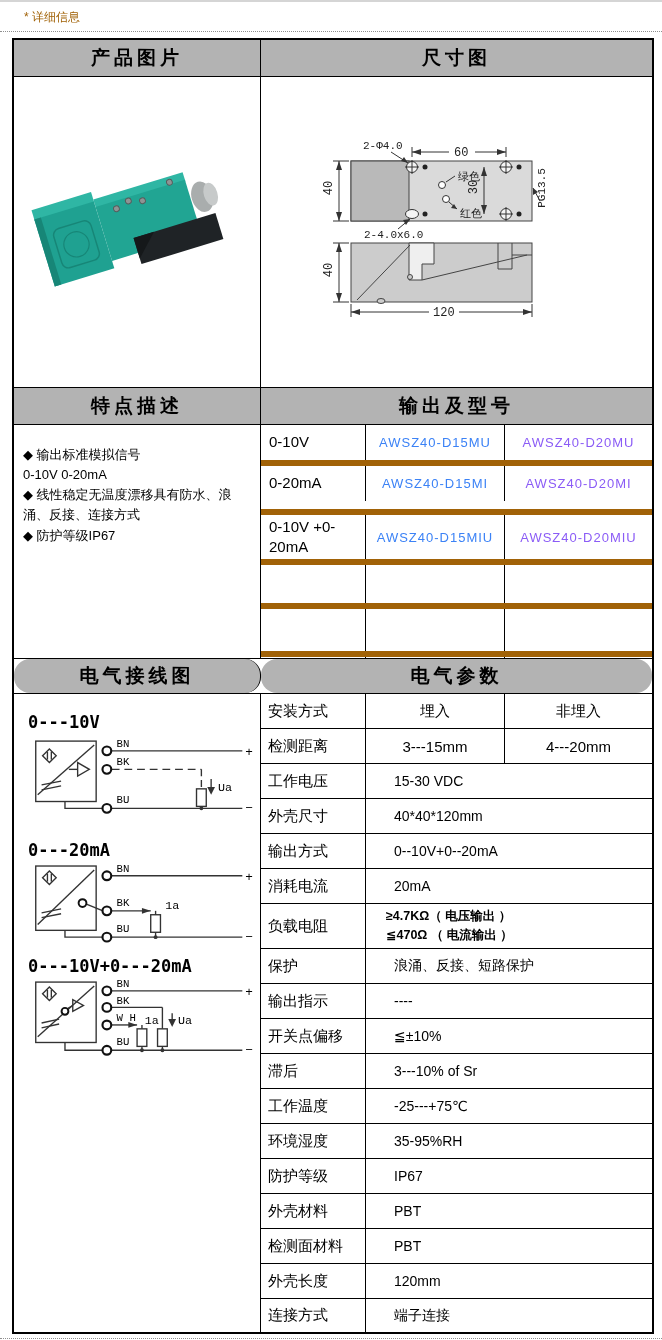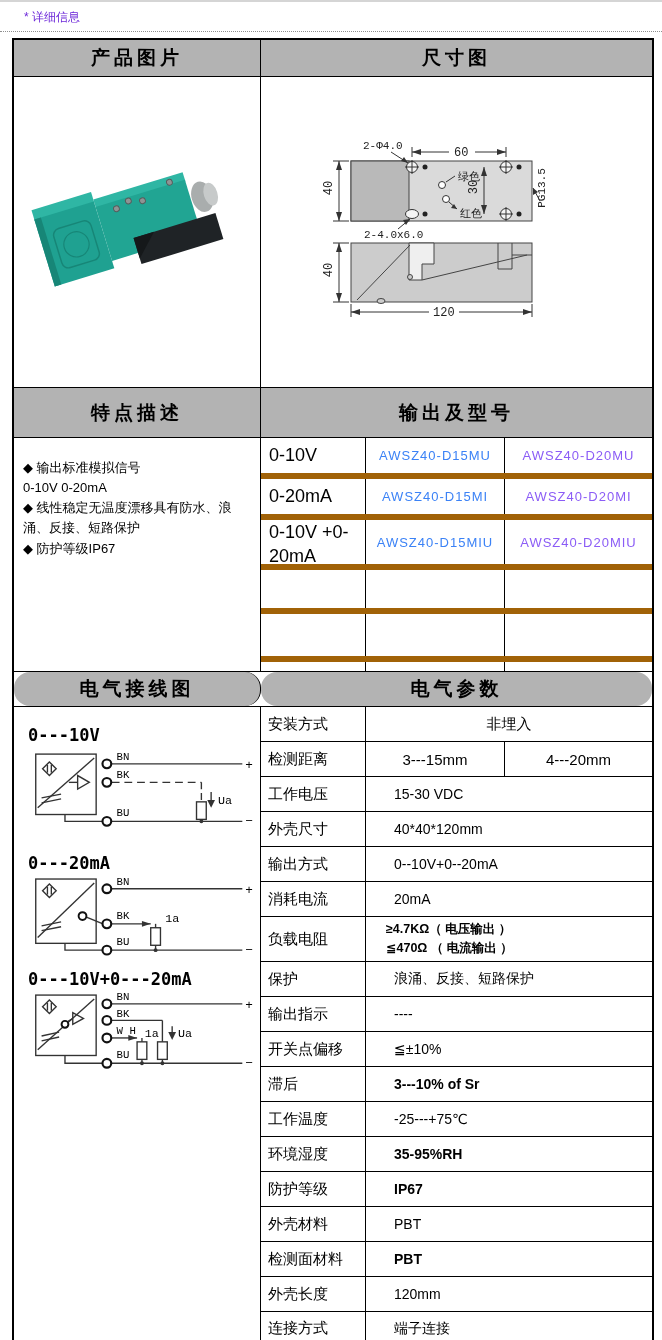--- a/index.html
+++ b/index.html
@@ -2,60 +2,60 @@
 <html><head>
 <meta charset="utf-8">
 <style>
   html,body{margin:0;padding:0;}
   body{
     width:662px;height:1340px;background:#fff;position:relative;
     font-family:"Liberation Sans","DejaVu Sans",sans-serif;color:#000;
     overflow:hidden;
   }
   .topbar{height:2px;background:#d5d5d5;}
-  .note{margin:7px 0 0 24px;font-size:12px;color:#6d28d9;}
+  .note{margin:7px 0 0 24px;font-size:12px;color:#a16207;}
   .dotted{border-top:1px dotted #8f8f8f;margin-top:5px;}
   .main{width:638px;margin:6px 0 0 12px;border:2px solid #000;background:#fff;}
   .trow{display:flex;border-top:1px solid #000;}
   .trow.first{border-top:none;}
   .lcell{width:247px;border-right:1px solid #000;box-sizing:border-box;position:relative;}
   .rcell{flex:1;position:relative;}
   .hdr{background:#b3b3b3;display:flex;align-items:center;justify-content:center;
        font-weight:bold;font-size:19px;letter-spacing:4px;}
-  .h1{height:36px;} .h2{height:49px;} .h3{height:34px;border-radius:16px;}
+  .h1{height:36px;} .h2{height:36px;} .h3{height:34px;border-radius:16px;}
   .b1{height:310px;} .b2{height:233px;} .b3{height:638px;}
 
   
   .features{padding:20px 9px 0 9px;font-size:13px;line-height:1.55;}
 
   
   .mrow{display:flex;border-top:6px solid #a16207;}
   .mrow.first{border-top:none;}
   .mc1{width:105px;border-right:1px solid #000;box-sizing:border-box;
-       display:flex;align-items:center;padding-left:8px;font-size:18px;flex-wrap:wrap;line-height:1.35;}
+       display:flex;align-items:center;padding-left:8px;font-size:15px;flex-wrap:wrap;line-height:1.35;}
   .mc2{width:139px;border-right:1px solid #000;box-sizing:border-box;
        display:flex;align-items:center;justify-content:center;font-size:13px;letter-spacing:1px;color:#3b82f6;}
   .mc3{flex:1;display:flex;align-items:center;justify-content:center;font-size:13px;letter-spacing:1px;color:#8b5cf6;}
-  .mr1{height:35px;} .mr2{height:35px;} .mr3{height:44px;} .mr4{height:38px;} .mr5{height:42px;} .mr6{flex:1;}
+  .mr1{height:35px;} .mr2{height:35px;} .mr3{height:44px;margin-top:8px;} .mr4{height:38px;} .mr5{height:42px;} .mr6{flex:1;}
   .modeltable{display:flex;flex-direction:column;height:100%;}
 
   
   .ptable{display:flex;flex-direction:column;height:100%;}
   .prow{display:flex;border-bottom:1px solid #000;height:34px;}
   .prow.tall{height:44px;}
   .prow.last{border-bottom:none;flex:1;}
   .plabel{width:105px;border-right:1px solid #000;box-sizing:border-box;
           display:flex;align-items:center;padding-left:7px;font-size:15px;}
   .pval{flex:1;display:flex;align-items:center;padding-left:28px;font-size:14px;}
   .pv2a{width:139px;border-right:1px solid #000;box-sizing:border-box;
         display:flex;align-items:center;justify-content:center;font-size:15px;}
   .pv2b{flex:1;display:flex;align-items:center;justify-content:center;font-size:15px;}
   .pval.two{flex-direction:column;align-items:flex-start;justify-content:center;
             padding-left:20px;font-size:12.5px;font-weight:bold;line-height:1.5;}
-  .pval.b, .pv-bold{font-weight:bold;}
+  .pval.b, .pv-bold{font-weight:normal;}
 
   
   .wiring{padding:14px 0 0 12px;}
   .wtitle{font-family:"DejaVu Sans Mono","Liberation Mono",monospace;
           font-weight:bold;font-size:17px;margin:4px 0 2px 2px;letter-spacing:0px;}
   svg text{font-family:"Liberation Mono","DejaVu Sans Mono",monospace;}
   .photo-wrap{padding:66px 0 0 16px;}
 </style>
 </head>
 <body>
@@ -195,21 +195,21 @@
   <div class="trow">
     <div class="lcell hdr h2">特点描述</div>
     <div class="rcell hdr h2">输出及型号</div>
   </div>
 
   <div class="trow">
     <div class="lcell b2">
       <div class="features">
         <div>◆ 输出标准模拟信号</div>
         <div>0-10V 0-20mA</div>
-        <div>◆ 线性稳定无温度漂移具有防水、浪涌、反接、短路保护</div>
+        <div>◆ 线性稳定无温度漂移具有防水、浪涌、反接、连接方式</div>
         <div>◆ 防护等级IP67</div>
       </div>
     </div>
     <div class="rcell b2">
       <div class="modeltable">
         <div class="mrow first mr1">
           <div class="mc1">0-10V</div>
           <div class="mc2">AWSZ40-D15MU</div>
           <div class="mc3">AWSZ40-D20MU</div>
         </div>
@@ -363,20 +363,21 @@
         </svg>
 
       </div>
     </div>
 
     <div class="rcell b3">
       <div class="ptable">
 
         <div class="prow">
           <div class="plabel">安装方式</div>
+          <div class="pv2a">埋入</div>
           <div class="pv2b">非埋入</div>
         </div>
         <div class="prow">
           <div class="plabel">检测距离</div>
           <div class="pv2a">3---15mm</div>
           <div class="pv2b">4---20mm</div>
         </div>
         <div class="prow">
           <div class="plabel">工作电压</div>
           <div class="pval">15-30  VDC</div>

